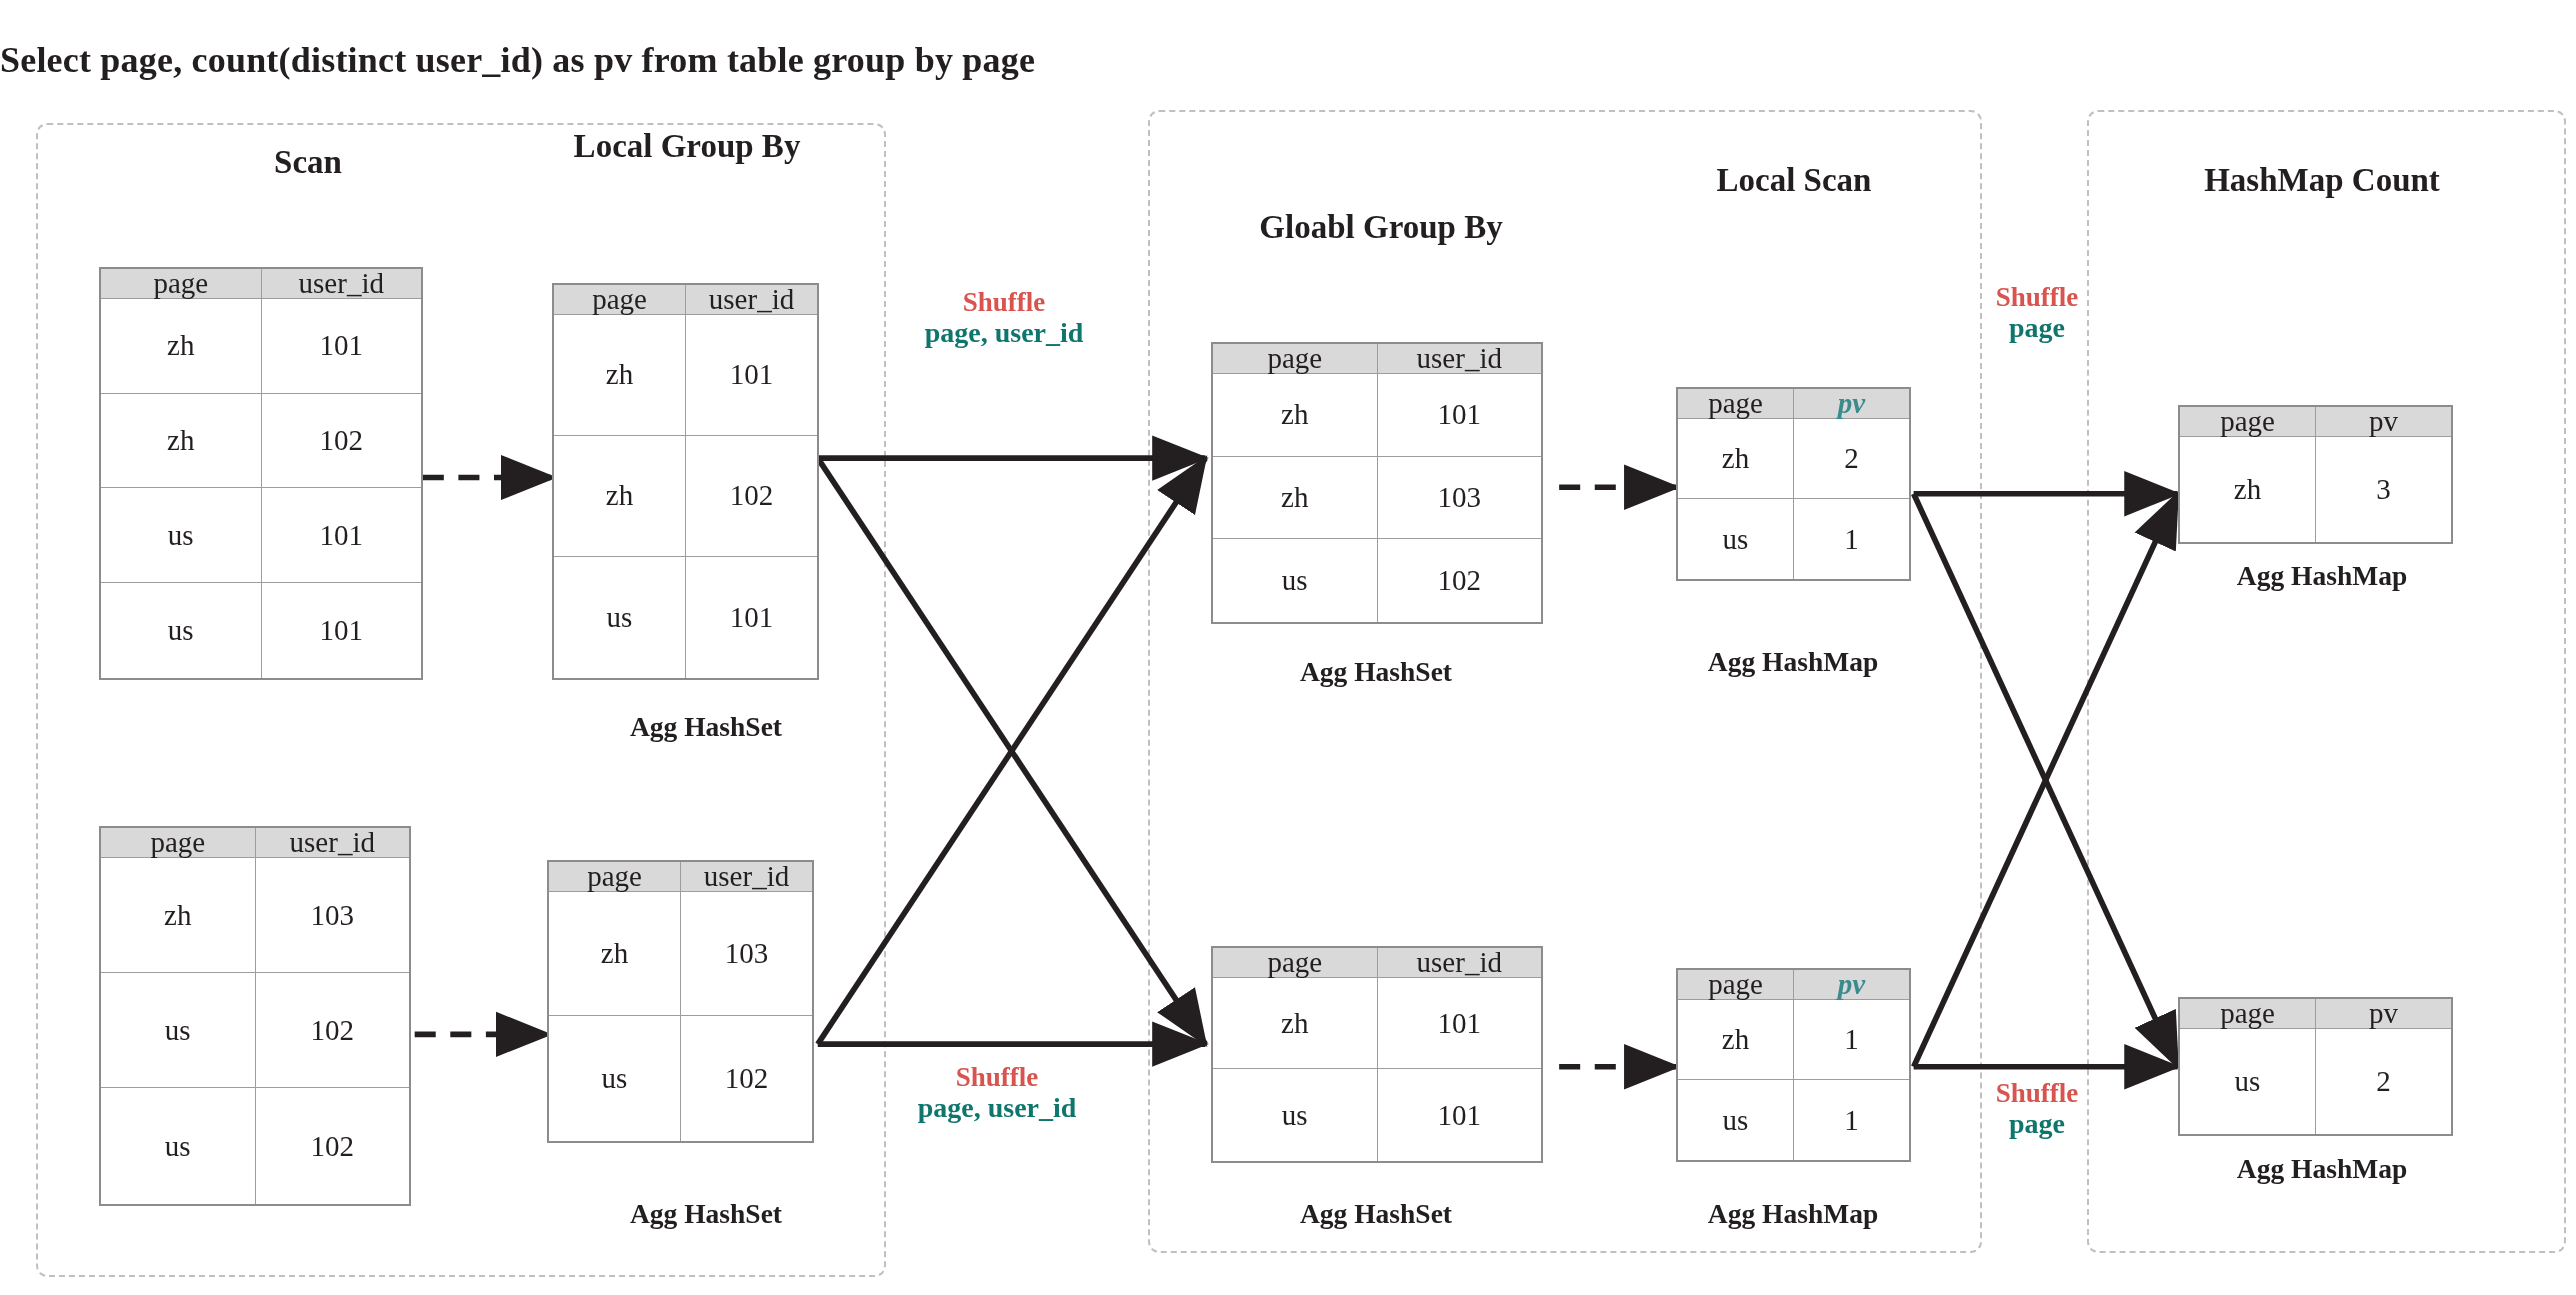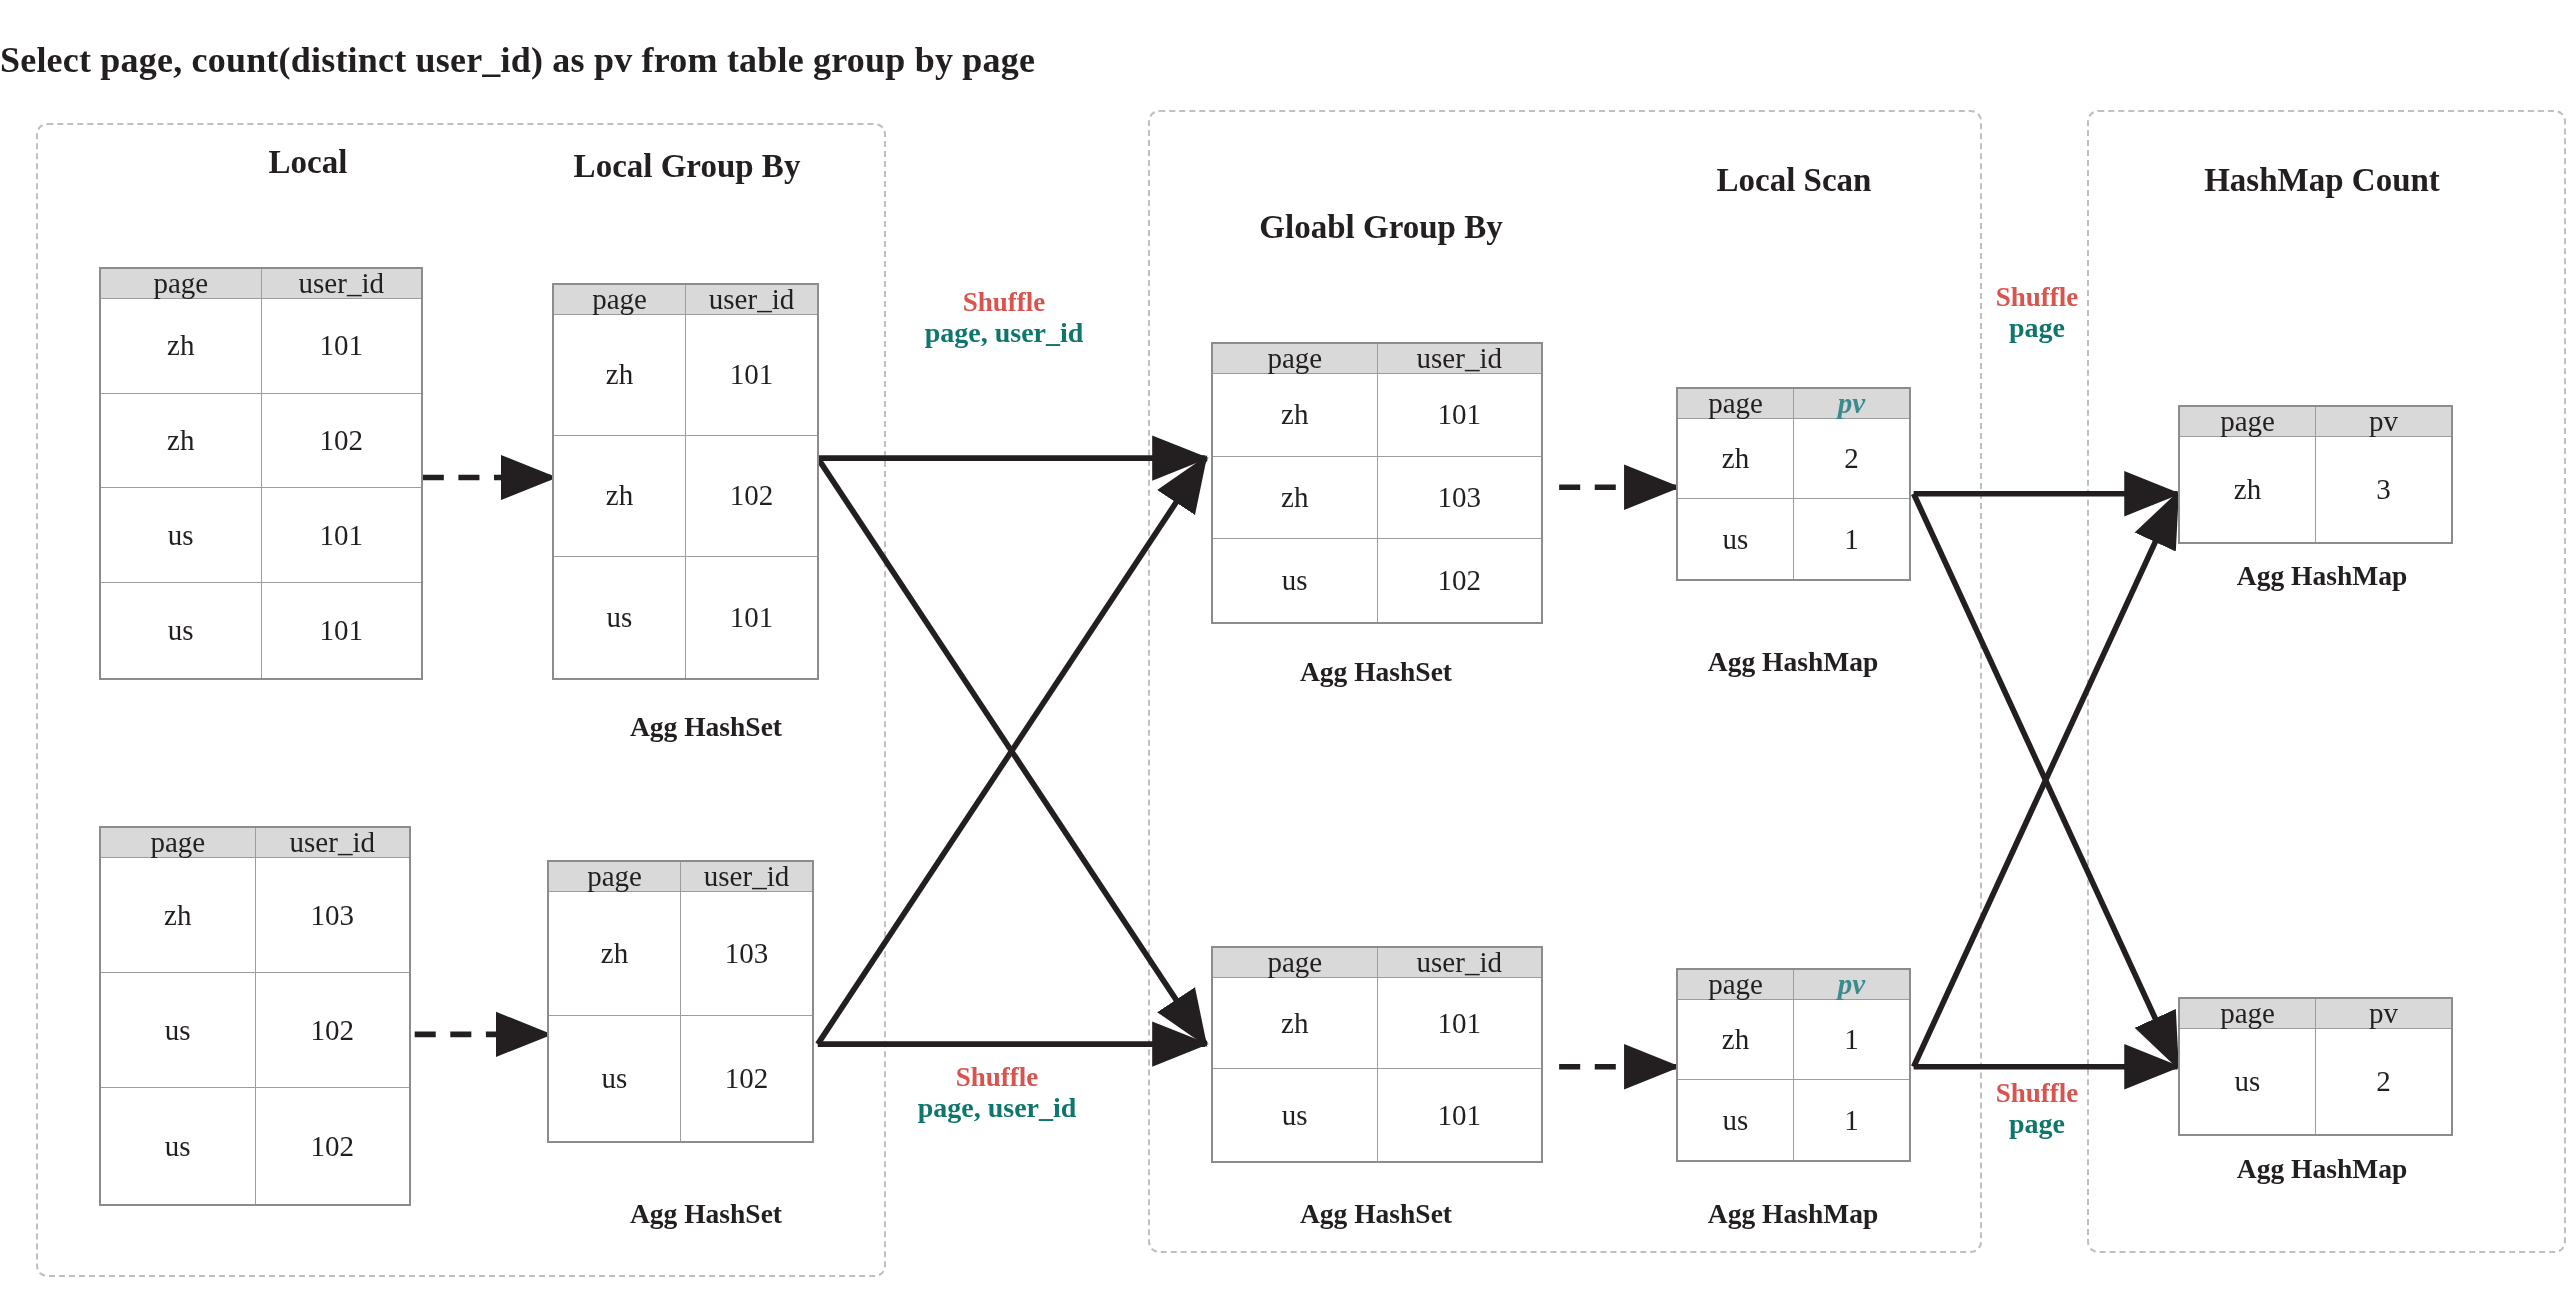--- a/index.html
+++ b/index.html
@@ -122,22 +122,22 @@
 <body>
 
 <div id="stage">
 
   <div class="title">Select page, count(distinct user_id) as pv from table group by page</div>
 
   <div class="stage-box" style="left:36px; top:123px; width:850px; height:1154px;"></div>
   <div class="stage-box" style="left:1148px; top:110px; width:834px; height:1143px;"></div>
   <div class="stage-box" style="left:2087px; top:110px; width:479px; height:1143px;"></div>
 
-  <div class="stage-heading" style="left:308px; top:144px;">Local</div>
-  <div class="stage-heading" style="left:687px; top:148px;">Local Group By</div>
+  <div class="stage-heading" style="left:308px; top:144px;">Scan</div>
+  <div class="stage-heading" style="left:687px; top:128px;">Local Group By</div>
   <div class="stage-heading" style="left:1381px; top:162px;margin-top:47px;">Gloabl Group By</div>
   <div class="stage-heading" style="left:1794px; top:162px;">Local Scan</div>
   <div class="stage-heading" style="left:2322px; top:162px;">HashMap Count</div>
 
   <svg id="arrows" viewBox="0 0 3182 1600" xmlns="http://www.w3.org/2000/svg">
     <defs>
       <marker id="ah" markerWidth="11" markerHeight="11" refX="9.4" refY="4.3" orient="auto" markerUnits="strokeWidth">
         <path d="M0,0.3 L10,4.3 L0,8.3 z" fill="#231f20"></path>
       </marker>
     </defs>

